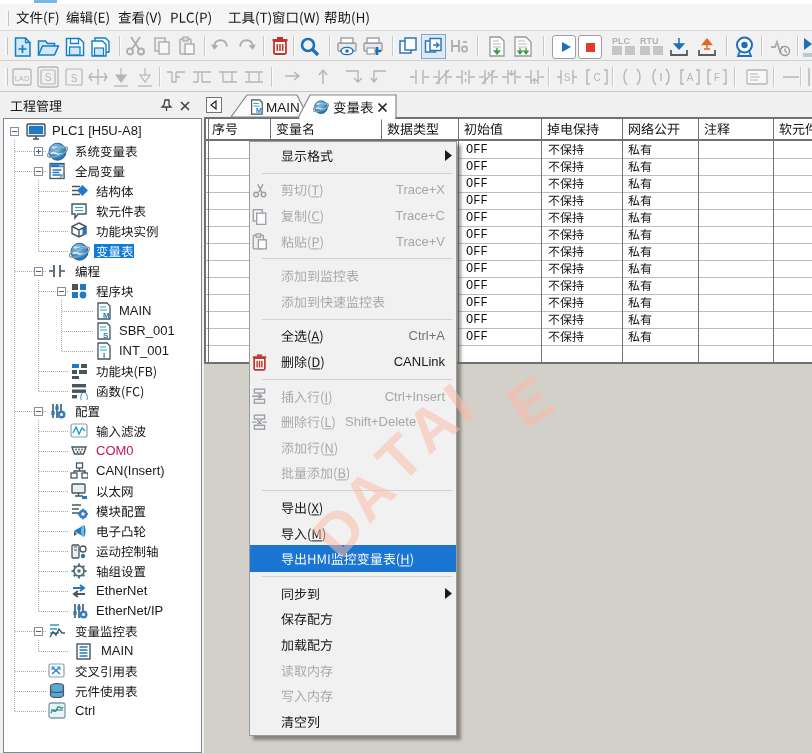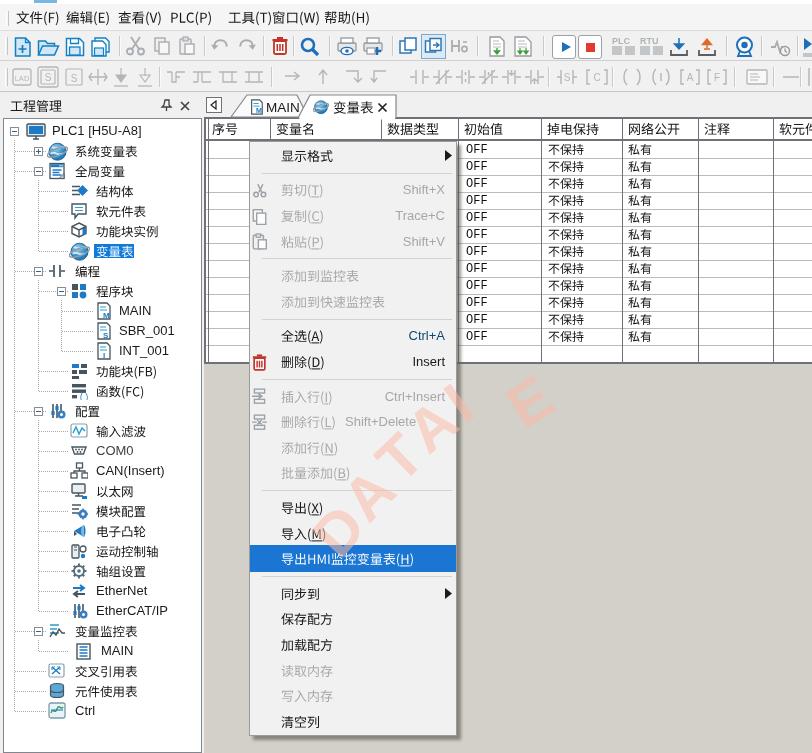--- a/index.html
+++ b/index.html
@@ -472,21 +472,21 @@
     <path transform="translate(0,13.25) scale(0.012500,-0.012500)" fill="#1a1a1a" d="M734 447V85H793V447ZM861 484V5C861 -6 857 -9 846 -10C833 -10 793 -10 747 -9C757 -27 765 -54 767 -71C826 -71 866 -70 890 -60C915 -49 922 -31 922 5V484ZM71 330C79 338 108 344 140 344H219V206C152 190 90 176 42 167L59 96L219 137V-79H285V154L368 176L362 239L285 221V344H365V413H285V565H219V413H132C158 483 183 566 203 652H367V720H217C225 756 231 792 236 827L166 839C162 800 157 759 150 720H47V652H137C119 569 100 501 91 475C77 430 65 398 48 393C56 376 67 344 71 330ZM659 843C593 738 469 639 348 583C366 568 386 545 397 527C424 541 451 557 477 574V532H847V581C872 566 899 551 926 537C935 557 956 581 974 596C869 641 774 698 698 783L720 816ZM506 594C562 635 615 683 659 734C710 678 765 633 826 594ZM614 406V327H477V406ZM415 466V-76H477V130H614V-1C614 -10 612 -12 604 -13C594 -13 568 -13 537 -12C546 -30 554 -57 556 -74C599 -74 630 -74 651 -63C672 -52 677 -33 677 -1V466ZM477 269H614V187H477Z M1295 755C1361 709 1412 653 1456 591C1391 306 1266 103 1041 -13C1061 -27 1096 -58 1110 -73C1313 45 1441 229 1517 491C1627 289 1698 58 1927 -70C1931 -46 1951 -6 1964 15C1631 214 1661 590 1341 819Z M2528 198V18C2528 -46 2548 -62 2627 -62C2643 -62 2752 -62 2768 -62C2833 -62 2851 -35 2857 74C2840 79 2815 87 2803 97C2799 4 2794 -8 2762 -8C2738 -8 2649 -8 2633 -8C2596 -8 2590 -4 2590 19V198ZM2448 197C2433 130 2406 41 2369 -12L2421 -35C2457 20 2483 111 2499 180ZM2616 240C2655 193 2699 128 2717 85L2765 114C2747 156 2703 220 2662 266ZM2803 197C2852 130 2899 37 2916 -21L2968 4C2950 63 2900 152 2852 219ZM2088 767C2144 733 2212 681 2246 645L2292 697C2258 731 2189 780 2133 813ZM2042 500C2099 469 2170 422 2205 390L2249 443C2213 475 2140 519 2085 548ZM2063 -10 2127 -51C2173 39 2227 158 2268 259L2211 300C2167 192 2105 65 2063 -10ZM2326 651V440C2326 300 2316 103 2228 -38C2242 -46 2272 -71 2282 -85C2378 67 2395 290 2395 439V592H2874C2862 557 2849 522 2835 498L2890 483C2913 522 2937 586 2958 642L2912 654L2901 651H2639V714H2915V772H2639V840H2567V651ZM2540 578V490L2432 481L2437 424L2540 433V394C2540 326 2563 309 2652 309C2671 309 2797 309 2816 309C2884 309 2904 331 2911 420C2893 424 2866 433 2852 443C2848 376 2842 367 2809 367C2782 367 2678 367 2657 367C2614 367 2607 372 2607 395V439L2795 456L2790 510L2607 495V578Z M3092 777C3151 745 3227 696 3265 662L3309 722C3271 755 3194 801 3135 830ZM3038 506C3099 477 3177 431 3215 398L3258 460C3219 491 3140 535 3080 562ZM3062 -21 3128 -67C3180 26 3240 151 3285 256L3226 301C3177 188 3110 56 3062 -21ZM3597 625V448H3426V625ZM3354 695V442C3354 297 3343 98 3234 -42C3252 -49 3283 -67 3296 -79C3395 49 3420 233 3425 381H3451C3489 277 3542 187 3611 112C3541 53 3458 10 3368 -20C3384 -33 3407 -64 3417 -82C3507 -50 3590 -3 3663 60C3734 -2 3819 -50 3918 -80C3929 -60 3950 -31 3967 -16C3870 10 3786 54 3715 112C3791 194 3851 299 3886 430L3839 451L3825 448H3670V625H3859C3843 579 3824 533 3807 501L3872 480C3900 531 3932 612 3957 684L3903 698L3890 695H3670V841H3597V695ZM3522 381H3793C3763 294 3718 221 3662 161C3602 223 3555 298 3522 381Z"></path>
   </svg>
 <svg class="ab" style="left:70px;top:442px;" width="18" height="18" viewBox="0 0 18 18">
     <path d="M2 5h14l-2.5 7h-9z" fill="#fff" stroke="#47555f" stroke-width="1.4"></path>
     <circle cx="6" cy="7.5" r="0.9" fill="#47555f"></circle>
     <circle cx="9" cy="7.5" r="0.9" fill="#47555f"></circle>
     <circle cx="12" cy="7.5" r="0.9" fill="#47555f"></circle>
     <circle cx="7.5" cy="10" r="0.9" fill="#47555f"></circle>
     <circle cx="10.5" cy="10" r="0.9" fill="#47555f"></circle>
   </svg>
-<div class="ab" style="left:96px;top:443px;font:13px 'Liberation Sans';color:#404040">COM0</div>
+<div class="ab" style="left:96px;top:443px;font:13px 'Liberation Sans';color:#be185d">COM0</div>
 <svg class="ab" style="left:70px;top:462px;" width="18" height="18" viewBox="0 0 18 18">
     <rect x="6.5" y="1" width="6" height="5" fill="#fff" stroke="#47555f" stroke-width="1.3"></rect>
     <rect x="1" y="11" width="6" height="5" fill="#fff" stroke="#47555f" stroke-width="1.3"></rect>
     <rect x="12" y="11" width="6" height="5" fill="#fff" stroke="#47555f" stroke-width="1.3"></rect>
     <path d="M9.5 6v3M4 11V9h11v2" stroke="#47555f" stroke-width="1.3" fill="none"></path>
   </svg>
 <div class="ab" style="left:96px;top:463px;font:13px 'Liberation Sans';color:#1a1a1a">CAN(Insert)</div>
 <svg class="ab" style="left:70px;top:482px;" width="18" height="18" viewBox="0 0 18 18">
     <rect x="2" y="2" width="13" height="9" rx="1" fill="#e8f0f6" stroke="#47555f" stroke-width="1.4"></rect>
     <path d="M5 14h8M8.5 11v3" stroke="#47555f" stroke-width="1.4"></path>
@@ -536,21 +536,21 @@
     <path d="M15 12H5M8 9l-4 3 4 3" fill="none" stroke="#47555f" stroke-width="2"></path>
   </svg>
 <div class="ab" style="left:96px;top:583px;font:13px 'Liberation Sans';color:#1a1a1a">EtherNet</div>
 <svg class="ab" style="left:70px;top:602px;" width="18" height="18" viewBox="0 0 18 18">
     <path d="M5 2v14M9 2v14M13 2v14" stroke="#47555f" stroke-width="1.6"></path>
     <rect x="3.4" y="9" width="3.2" height="4" fill="#1f7ac5"></rect>
     <rect x="7.4" y="4" width="3.2" height="4" fill="#1f7ac5"></rect>
     <circle cx="13.5" cy="12.5" r="4" fill="#3a7fc1"></circle>
     <circle cx="13.5" cy="12.5" r="1.5" fill="#fff"></circle>
   </svg>
-<div class="ab" style="left:96px;top:603px;font:13px 'Liberation Sans';color:#1a1a1a">EtherCAT/IP</div>
+<div class="ab" style="left:96px;top:603px;font:13px 'Liberation Sans';color:#1a1a1a">EtherNet/IP</div>
 <div class="ab" style="left:34px;top:627px;width:9px;height:9px;background:#fff;border:1px solid #8c8c8c"></div>
 <div class="ab" style="left:36px;top:631px;width:5px;height:1px;background:#31649c"></div>
 <svg class="ab" style="left:48px;top:622px;" width="18" height="18" viewBox="0 0 18 18">
     <path d="M2 3h9M2 7h7M2 11h9" stroke="#2b9fce" stroke-width="1.5"></path>
     <path d="M2 15l3-5 3 3 3-6 3 4h3" stroke="#47555f" stroke-width="1.4" fill="none"></path>
   </svg>
 <svg style="position:absolute;left:75px;top:622.5px;overflow:visible;" width="64" height="17">
     <path transform="translate(0,13.25) scale(0.012500,-0.012500)" fill="#1a1a1a" d="M223 629C193 558 143 486 88 438C105 429 133 409 147 397C200 450 257 530 290 611ZM691 591C752 534 825 450 861 396L920 435C885 487 812 567 747 623ZM432 831C450 803 470 767 483 738H70V671H347V367H422V671H576V368H651V671H930V738H567C554 769 527 816 504 849ZM133 339V272H213C266 193 338 128 424 75C312 30 183 1 52 -16C65 -32 83 -63 89 -82C233 -59 375 -22 499 34C617 -24 758 -62 913 -82C922 -62 940 -33 956 -16C815 -1 686 29 576 74C680 133 766 210 823 309L775 342L762 339ZM296 272H709C658 206 585 152 500 109C416 153 347 207 296 272Z M1250 665H1747V610H1250ZM1250 763H1747V709H1250ZM1177 808V565H1822V808ZM1052 522V465H1949V522ZM1230 273H1462V215H1230ZM1535 273H1777V215H1535ZM1230 373H1462V317H1230ZM1535 373H1777V317H1535ZM1047 3V-55H1955V3H1535V61H1873V114H1535V169H1851V420H1159V169H1462V114H1131V61H1462V3Z M2634 521C2705 471 2793 400 2834 353L2894 399C2850 445 2762 514 2691 561ZM2317 837V361H2392V837ZM2121 803V393H2194V803ZM2616 838C2580 691 2515 551 2429 463C2447 452 2479 429 2491 418C2541 474 2585 548 2622 631H2944V699H2650C2665 739 2678 781 2689 824ZM2160 301V15H2046V-53H2957V15H2849V301ZM2230 15V236H2364V15ZM2434 15V236H2570V15ZM2639 15V236H2776V15Z M3695 553C3758 496 3843 415 3884 369L3933 418C3889 463 3804 540 3741 594ZM3560 593C3513 527 3440 460 3370 415C3384 402 3408 372 3417 358C3489 410 3572 491 3626 569ZM3164 841V646H3043V575H3164V336C3114 319 3068 305 3032 294L3049 219L3164 261V16C3164 2 3159 -2 3147 -2C3135 -3 3096 -3 3053 -2C3063 -22 3072 -53 3074 -71C3137 -72 3177 -69 3200 -58C3225 -46 3234 -25 3234 16V286L3342 325L3330 394L3234 360V575H3338V646H3234V841ZM3332 20V-47H3964V20H3689V271H3893V338H3413V271H3613V20ZM3588 823C3602 792 3619 752 3631 719H3367V544H3435V653H3882V554H3954V719H3712C3700 754 3678 802 3658 841Z M4252 -79C4275 -64 4312 -51 4591 38C4587 54 4581 83 4579 104L4335 31V251C4395 292 4449 337 4492 385C4570 175 4710 23 4917 -46C4928 -26 4950 3 4967 19C4868 48 4783 97 4714 162C4777 201 4850 253 4908 302L4846 346C4802 303 4732 249 4672 207C4628 259 4592 319 4566 385H4934V450H4536V539H4858V601H4536V686H4902V751H4536V840H4460V751H4105V686H4460V601H4156V539H4460V450H4065V385H4397C4302 300 4160 223 4036 183C4052 168 4074 140 4086 122C4142 142 4201 170 4258 203V55C4258 15 4236 -2 4219 -11C4231 -27 4247 -61 4252 -79Z"></path>
   </svg>
 <svg class="ab" style="left:75px;top:642px;" width="18" height="18" viewBox="0 0 18 18">
@@ -758,64 +758,64 @@
 <div class="ab" style="left:262px;top:172.6px;width:190px;height:1px;background:#d2d2d2"></div>
 <svg class="ab" style="left:251px;top:181.9px;" width="17" height="17" viewBox="0 0 15 15">
     <path d="M6 2l3.5 7M10.5 2L7 9" stroke="#9aa0a6" stroke-width="1.3" fill="none"></path>
     <circle cx="4.5" cy="11" r="2" fill="none" stroke="#9aa0a6" stroke-width="1.3"></circle>
     <circle cx="11" cy="11" r="2" fill="none" stroke="#9aa0a6" stroke-width="1.3"></circle>
   </svg>
 <svg style="position:absolute;left:281px;top:181.4px;overflow:visible;" width="44" height="18">
     <path transform="translate(0,13.94) scale(0.013000,-0.013000)" fill="#a7a7a7" d="M596 617V359H661V617ZM788 643V334C788 323 786 320 774 320C762 319 726 319 684 320C692 305 701 283 705 267C760 267 799 267 823 275C848 284 855 299 855 333V643ZM686 843C671 813 644 770 621 739H322L366 751C354 778 328 816 305 844L236 827C258 801 281 764 293 739H64V680H938V739H699C719 765 741 795 760 826ZM84 228V166H409C373 64 289 8 50 -20C63 -35 80 -65 86 -83C351 -46 447 29 486 166H798C786 59 772 12 754 -4C745 -11 735 -12 713 -12C693 -12 631 -12 570 -6C583 -25 591 -52 593 -71C654 -75 712 -76 742 -74C774 -72 794 -67 814 -49C842 -22 858 43 875 197C876 207 878 228 878 228ZM418 578V520H200V578ZM136 628V272H200V368H418V332C418 323 415 320 406 320C397 319 368 319 335 320C342 306 350 287 354 272C400 272 433 272 455 281C476 289 482 302 482 332V628ZM418 474V414H200V474Z M1420 752V680H1581C1576 391 1559 117 1311 -20C1330 -33 1354 -60 1366 -79C1627 74 1650 368 1656 680H1863C1850 228 1836 60 1803 23C1792 8 1782 5 1764 5C1742 5 1689 6 1630 11C1643 -11 1652 -44 1653 -66C1707 -69 1762 -70 1795 -67C1829 -63 1851 -53 1873 -22C1913 29 1925 199 1939 710C1939 721 1940 752 1940 752ZM1150 67C1171 86 1203 104 1441 211C1436 226 1430 256 1427 277L1231 194V497L1433 541L1421 608L1231 568V801H1159V553L1028 525L1040 456L1159 482V207C1159 167 1133 145 1115 135C1127 119 1145 86 1150 67Z M2239 -196 2295 -171C2209 -29 2168 141 2168 311C2168 480 2209 649 2295 792L2239 818C2147 668 2092 507 2092 311C2092 114 2147 -47 2239 -196Z M2591 0H2684V655H2906V733H2369V655H2591Z M3036 -196C3128 -47 3183 114 3183 311C3183 507 3128 668 3036 818L2979 792C3065 649 3108 480 3108 311C3108 141 3065 -29 2979 -171Z"></path>
     <rect x="30.4" y="15.4" width="7.8" height="1" fill="#a7a7a7"></rect>
   </svg>
-<div class="ab" style="left:345px;top:182.4px;width:100px;text-align:right;font:13px 'Liberation Sans';color:#a7a7a7">Shift+X</div>
+<div class="ab" style="left:345px;top:182.4px;width:100px;text-align:right;font:13px 'Liberation Sans';color:#a7a7a7">Trace+X</div>
 <svg class="ab" style="left:251px;top:207.5px;" width="17" height="17" viewBox="0 0 15 15">
     <rect x="2" y="1.5" width="8" height="10" fill="#f6f6f6" stroke="#9aa0a6" stroke-width="1.2"></rect>
     <rect x="5" y="4.5" width="8" height="10" fill="#fcfcfc" stroke="#9aa0a6" stroke-width="1.2"></rect>
   </svg>
 <svg style="position:absolute;left:281px;top:207.0px;overflow:visible;" width="45" height="18">
     <path transform="translate(0,13.94) scale(0.013000,-0.013000)" fill="#a7a7a7" d="M288 442H753V374H288ZM288 559H753V493H288ZM213 614V319H325C268 243 180 173 93 127C109 115 135 90 147 78C187 102 229 132 269 166C311 123 362 85 422 54C301 18 165 -3 33 -13C45 -30 58 -61 62 -80C214 -65 372 -36 508 15C628 -32 769 -60 920 -72C930 -53 947 -23 963 -6C830 2 705 21 596 52C688 97 766 155 818 228L771 259L759 255H358C375 275 391 296 405 317L399 319H831V614ZM267 840C220 741 134 649 48 590C63 576 86 545 96 530C148 570 201 622 246 680H902V743H292C308 768 323 793 335 819ZM700 197C650 151 583 113 505 83C430 113 367 151 320 197Z M1676 748V194H1747V748ZM1854 830V23C1854 7 1849 2 1834 2C1815 1 1759 1 1700 3C1710 -20 1721 -55 1725 -76C1800 -76 1855 -74 1885 -62C1916 -48 1928 -26 1928 24V830ZM1142 816C1121 719 1087 619 1041 552C1060 545 1093 532 1108 524C1125 553 1142 588 1158 627H1289V522H1045V453H1289V351H1091V2H1159V283H1289V-79H1361V283H1500V78C1500 67 1497 64 1486 64C1475 63 1442 63 1400 65C1409 46 1418 19 1421 -1C1476 -1 1515 0 1538 11C1563 23 1569 42 1569 76V351H1361V453H1604V522H1361V627H1565V696H1361V836H1289V696H1183C1194 730 1204 766 1212 802Z M2239 -196 2295 -171C2209 -29 2168 141 2168 311C2168 480 2209 649 2295 792L2239 818C2147 668 2092 507 2092 311C2092 114 2147 -47 2239 -196Z M2715 -13C2810 -13 2882 25 2940 92L2889 151C2842 99 2789 68 2719 68C2579 68 2491 184 2491 369C2491 552 2584 665 2722 665C2785 665 2833 637 2872 596L2922 656C2880 703 2810 746 2721 746C2535 746 2396 603 2396 366C2396 128 2532 -13 2715 -13Z M3075 -196C3167 -47 3222 114 3222 311C3222 507 3167 668 3075 818L3018 792C3104 649 3147 480 3147 311C3147 141 3104 -29 3018 -171Z"></path>
     <rect x="30.4" y="15.4" width="8.3" height="1" fill="#a7a7a7"></rect>
   </svg>
 <div class="ab" style="left:345px;top:208.0px;width:100px;text-align:right;font:13px 'Liberation Sans';color:#a7a7a7">Trace+C</div>
 <svg class="ab" style="left:251px;top:233.1px;" width="17" height="17" viewBox="0 0 15 15">
     <rect x="2" y="2" width="9" height="12" rx="1" fill="#f0f0f0" stroke="#9aa0a6" stroke-width="1.2"></rect>
     <rect x="4.5" y="0.8" width="4" height="3" fill="#ddd" stroke="#9aa0a6" stroke-width="1"></rect>
     <rect x="6.5" y="6" width="7" height="8" fill="#fcfcfc" stroke="#9aa0a6" stroke-width="1.2"></rect>
   </svg>
 <svg style="position:absolute;left:281px;top:232.6px;overflow:visible;" width="45" height="18">
     <path transform="translate(0,13.94) scale(0.013000,-0.013000)" fill="#a7a7a7" d="M55 754C83 687 108 599 114 541L175 557C167 616 142 702 112 770ZM397 779C382 712 352 613 326 554L379 538C407 594 441 686 469 761ZM461 360V-80H534V-33H854V-76H929V360H706V566H960V639H706V840H629V360ZM534 38V289H854V38ZM46 496V425H209C168 314 95 188 27 118C40 99 59 68 67 46C122 108 179 209 223 312V-79H295V297C335 249 387 183 406 151L450 211C428 238 329 340 295 370V425H459V496H295V840H223V496Z M1223 652V373C1223 246 1211 68 1037 -32C1052 -44 1073 -67 1082 -81C1268 35 1289 226 1289 373V652ZM1268 127C1308 71 1355 -6 1375 -53L1433 -14C1410 31 1361 105 1322 160ZM1086 785V177H1148V717H1364V179H1430V785ZM1484 360V-80H1551V-32H1859V-76H1928V360H1715V569H1960V640H1715V840H1645V360ZM1551 38V290H1859V38Z M2239 -196 2295 -171C2209 -29 2168 141 2168 311C2168 480 2209 649 2295 792L2239 818C2147 668 2092 507 2092 311C2092 114 2147 -47 2239 -196Z M2439 0H2531V292H2652C2813 292 2922 363 2922 518C2922 678 2812 733 2648 733H2439ZM2531 367V658H2636C2765 658 2830 625 2830 518C2830 413 2769 367 2640 367Z M3070 -196C3162 -47 3217 114 3217 311C3217 507 3162 668 3070 818L3013 792C3099 649 3142 480 3142 311C3142 141 3099 -29 3013 -171Z"></path>
     <rect x="30.4" y="15.4" width="8.2" height="1" fill="#a7a7a7"></rect>
   </svg>
-<div class="ab" style="left:345px;top:233.6px;width:100px;text-align:right;font:13px 'Liberation Sans';color:#a7a7a7">Shift+V</div>
+<div class="ab" style="left:345px;top:233.6px;width:100px;text-align:right;font:13px 'Liberation Sans';color:#a7a7a7">Trace+V</div>
 <div class="ab" style="left:262px;top:258.4px;width:190px;height:1px;background:#d2d2d2"></div>
 <svg style="position:absolute;left:281px;top:267.2px;overflow:visible;" width="79" height="18">
     <path transform="translate(0,13.94) scale(0.013000,-0.013000)" fill="#a7a7a7" d="M407 289C384 213 342 126 280 75L335 34C400 92 441 186 466 266ZM643 254C672 187 701 99 709 40L770 63C760 120 732 207 699 273ZM766 281C823 205 883 100 907 31L970 63C944 132 884 233 825 309ZM533 397V3C533 -9 529 -13 515 -13C502 -13 459 -14 409 -12C418 -33 427 -60 430 -80C497 -80 541 -79 568 -68C595 -57 603 -37 603 2V397ZM85 777C143 748 213 701 246 667L291 728C256 761 186 804 129 831ZM38 506C98 480 170 437 205 405L248 466C212 498 140 537 79 561ZM60 -25 127 -67C171 22 221 139 259 239L199 281C157 173 100 49 60 -25ZM327 783V713H548C537 667 522 622 503 579H281V508H466C416 427 347 357 254 311C268 297 290 270 300 254C414 313 494 403 550 508H676C732 408 826 316 922 270C933 288 956 314 971 328C888 363 807 431 754 508H954V579H584C601 622 615 667 627 713H920V783Z M1572 716V-65H1644V9H1838V-57H1913V716ZM1644 81V643H1838V81ZM1195 827 1194 650H1053V577H1192C1185 325 1154 103 1028 -29C1047 -41 1074 -64 1086 -81C1221 66 1256 306 1265 577H1417C1409 192 1400 55 1379 26C1370 13 1360 9 1345 10C1327 10 1284 10 1237 14C1250 -7 1257 -39 1259 -61C1304 -64 1350 -65 1378 -61C1407 -57 1426 -48 1444 -22C1475 21 1482 167 1490 612C1490 623 1490 650 1490 650H1267L1269 827Z M2641 754V148H2711V754ZM2839 824V37C2839 20 2834 15 2817 15C2800 14 2745 14 2686 16C2698 -4 2710 -38 2714 -59C2787 -59 2840 -57 2871 -44C2901 -32 2912 -10 2912 37V824ZM2062 42 2079 -30C2211 -4 2401 32 2579 67L2575 133L2365 94V251H2565V318H2365V425H2294V318H2097V251H2294V82ZM2119 439C2143 450 2180 454 2493 484C2507 461 2519 440 2528 422L2585 460C2556 517 2490 608 2434 675L2379 643C2404 613 2430 577 2454 543L2198 521C2239 575 2280 642 2314 708H2585V774H2071V708H2230C2198 637 2157 573 2142 554C2125 530 2110 513 2094 510C2103 490 2114 455 2119 439Z M3634 521C3705 471 3793 400 3834 353L3894 399C3850 445 3762 514 3691 561ZM3317 837V361H3392V837ZM3121 803V393H3194V803ZM3616 838C3580 691 3515 551 3429 463C3447 452 3479 429 3491 418C3541 474 3585 548 3622 631H3944V699H3650C3665 739 3678 781 3689 824ZM3160 301V15H3046V-53H3957V15H3849V301ZM3230 15V236H3364V15ZM3434 15V236H3570V15ZM3639 15V236H3776V15Z M4695 553C4758 496 4843 415 4884 369L4933 418C4889 463 4804 540 4741 594ZM4560 593C4513 527 4440 460 4370 415C4384 402 4408 372 4417 358C4489 410 4572 491 4626 569ZM4164 841V646H4043V575H4164V336C4114 319 4068 305 4032 294L4049 219L4164 261V16C4164 2 4159 -2 4147 -2C4135 -3 4096 -3 4053 -2C4063 -22 4072 -53 4074 -71C4137 -72 4177 -69 4200 -58C4225 -46 4234 -25 4234 16V286L4342 325L4330 394L4234 360V575H4338V646H4234V841ZM4332 20V-47H4964V20H4689V271H4893V338H4413V271H4613V20ZM4588 823C4602 792 4619 752 4631 719H4367V544H4435V653H4882V554H4954V719H4712C4700 754 4678 802 4658 841Z M5252 -79C5275 -64 5312 -51 5591 38C5587 54 5581 83 5579 104L5335 31V251C5395 292 5449 337 5492 385C5570 175 5710 23 5917 -46C5928 -26 5950 3 5967 19C5868 48 5783 97 5714 162C5777 201 5850 253 5908 302L5846 346C5802 303 5732 249 5672 207C5628 259 5592 319 5566 385H5934V450H5536V539H5858V601H5536V686H5902V751H5536V840H5460V751H5105V686H5460V601H5156V539H5460V450H5065V385H5397C5302 300 5160 223 5036 183C5052 168 5074 140 5086 122C5142 142 5201 170 5258 203V55C5258 15 5236 -2 5219 -11C5231 -27 5247 -61 5252 -79Z"></path>
   </svg>
 <svg style="position:absolute;left:281px;top:292.8px;overflow:visible;" width="105" height="18">
     <path transform="translate(0,13.94) scale(0.013000,-0.013000)" fill="#a7a7a7" d="M407 289C384 213 342 126 280 75L335 34C400 92 441 186 466 266ZM643 254C672 187 701 99 709 40L770 63C760 120 732 207 699 273ZM766 281C823 205 883 100 907 31L970 63C944 132 884 233 825 309ZM533 397V3C533 -9 529 -13 515 -13C502 -13 459 -14 409 -12C418 -33 427 -60 430 -80C497 -80 541 -79 568 -68C595 -57 603 -37 603 2V397ZM85 777C143 748 213 701 246 667L291 728C256 761 186 804 129 831ZM38 506C98 480 170 437 205 405L248 466C212 498 140 537 79 561ZM60 -25 127 -67C171 22 221 139 259 239L199 281C157 173 100 49 60 -25ZM327 783V713H548C537 667 522 622 503 579H281V508H466C416 427 347 357 254 311C268 297 290 270 300 254C414 313 494 403 550 508H676C732 408 826 316 922 270C933 288 956 314 971 328C888 363 807 431 754 508H954V579H584C601 622 615 667 627 713H920V783Z M1572 716V-65H1644V9H1838V-57H1913V716ZM1644 81V643H1838V81ZM1195 827 1194 650H1053V577H1192C1185 325 1154 103 1028 -29C1047 -41 1074 -64 1086 -81C1221 66 1256 306 1265 577H1417C1409 192 1400 55 1379 26C1370 13 1360 9 1345 10C1327 10 1284 10 1237 14C1250 -7 1257 -39 1259 -61C1304 -64 1350 -65 1378 -61C1407 -57 1426 -48 1444 -22C1475 21 1482 167 1490 612C1490 623 1490 650 1490 650H1267L1269 827Z M2641 754V148H2711V754ZM2839 824V37C2839 20 2834 15 2817 15C2800 14 2745 14 2686 16C2698 -4 2710 -38 2714 -59C2787 -59 2840 -57 2871 -44C2901 -32 2912 -10 2912 37V824ZM2062 42 2079 -30C2211 -4 2401 32 2579 67L2575 133L2365 94V251H2565V318H2365V425H2294V318H2097V251H2294V82ZM2119 439C2143 450 2180 454 2493 484C2507 461 2519 440 2528 422L2585 460C2556 517 2490 608 2434 675L2379 643C2404 613 2430 577 2454 543L2198 521C2239 575 2280 642 2314 708H2585V774H2071V708H2230C2198 637 2157 573 2142 554C2125 530 2110 513 2094 510C2103 490 2114 455 2119 439Z M3170 840V-79H3245V840ZM3080 647C3073 566 3055 456 3028 390L3087 369C3114 442 3132 558 3137 639ZM3247 656C3277 596 3309 517 3321 469L3377 497C3365 544 3331 621 3300 679ZM3805 381H3650C3654 424 3655 466 3655 507V610H3805ZM3580 840V681H3384V610H3580V507C3580 467 3579 424 3575 381H3330V308H3565C3539 185 3473 62 3297 -26C3314 -40 3340 -68 3350 -84C3518 9 3594 133 3628 260C3686 103 3779 -21 3920 -83C3931 -61 3956 -29 3974 -13C3834 38 3738 160 3684 308H3965V381H3879V681H3655V840Z M4068 760C4124 708 4192 634 4223 587L4283 632C4250 679 4181 750 4125 799ZM4266 483H4048V413H4194V100C4148 84 4095 42 4042 -9L4089 -72C4142 -10 4194 43 4231 43C4254 43 4285 14 4327 -11C4397 -50 4482 -61 4600 -61C4695 -61 4869 -55 4941 -50C4942 -29 4954 5 4962 24C4865 14 4717 7 4602 7C4494 7 4408 13 4344 50C4309 69 4286 87 4266 97ZM4428 528H4587V400H4428ZM4660 528H4827V400H4660ZM4587 839V736H4318V671H4587V588H4358V340H4554C4496 255 4398 174 4306 135C4322 121 4344 96 4355 78C4437 121 4525 198 4587 283V49H4660V281C4744 220 4833 147 4880 95L4928 145C4875 201 4773 279 4684 340H4899V588H4660V671H4945V736H4660V839Z M5634 521C5705 471 5793 400 5834 353L5894 399C5850 445 5762 514 5691 561ZM5317 837V361H5392V837ZM5121 803V393H5194V803ZM5616 838C5580 691 5515 551 5429 463C5447 452 5479 429 5491 418C5541 474 5585 548 5622 631H5944V699H5650C5665 739 5678 781 5689 824ZM5160 301V15H5046V-53H5957V15H5849V301ZM5230 15V236H5364V15ZM5434 15V236H5570V15ZM5639 15V236H5776V15Z M6695 553C6758 496 6843 415 6884 369L6933 418C6889 463 6804 540 6741 594ZM6560 593C6513 527 6440 460 6370 415C6384 402 6408 372 6417 358C6489 410 6572 491 6626 569ZM6164 841V646H6043V575H6164V336C6114 319 6068 305 6032 294L6049 219L6164 261V16C6164 2 6159 -2 6147 -2C6135 -3 6096 -3 6053 -2C6063 -22 6072 -53 6074 -71C6137 -72 6177 -69 6200 -58C6225 -46 6234 -25 6234 16V286L6342 325L6330 394L6234 360V575H6338V646H6234V841ZM6332 20V-47H6964V20H6689V271H6893V338H6413V271H6613V20ZM6588 823C6602 792 6619 752 6631 719H6367V544H6435V653H6882V554H6954V719H6712C6700 754 6678 802 6658 841Z M7252 -79C7275 -64 7312 -51 7591 38C7587 54 7581 83 7579 104L7335 31V251C7395 292 7449 337 7492 385C7570 175 7710 23 7917 -46C7928 -26 7950 3 7967 19C7868 48 7783 97 7714 162C7777 201 7850 253 7908 302L7846 346C7802 303 7732 249 7672 207C7628 259 7592 319 7566 385H7934V450H7536V539H7858V601H7536V686H7902V751H7536V840H7460V751H7105V686H7460V601H7156V539H7460V450H7065V385H7397C7302 300 7160 223 7036 183C7052 168 7074 140 7086 122C7142 142 7201 170 7258 203V55C7258 15 7236 -2 7219 -11C7231 -27 7247 -61 7252 -79Z"></path>
   </svg>
 <div class="ab" style="left:262px;top:318.6px;width:190px;height:1px;background:#d2d2d2"></div>
 <svg style="position:absolute;left:281px;top:327.4px;overflow:visible;" width="44" height="18">
     <path transform="translate(0,13.94) scale(0.013000,-0.013000)" fill="#1a1a1a" d="M493 851C392 692 209 545 26 462C45 446 67 421 78 401C118 421 158 444 197 469V404H461V248H203V181H461V16H76V-52H929V16H539V181H809V248H539V404H809V470C847 444 885 420 925 397C936 419 958 445 977 460C814 546 666 650 542 794L559 820ZM200 471C313 544 418 637 500 739C595 630 696 546 807 471Z M1061 765C1119 716 1187 646 1216 597L1278 644C1246 692 1177 760 1118 806ZM1446 810C1422 721 1380 633 1326 574C1344 565 1376 545 1390 534C1413 562 1435 597 1455 636H1603V490H1320V423H1501C1484 292 1443 197 1293 144C1309 130 1331 102 1339 83C1507 149 1557 264 1576 423H1679V191C1679 115 1696 93 1771 93C1786 93 1854 93 1869 93C1932 93 1952 125 1959 252C1938 257 1907 268 1893 282C1890 177 1886 163 1861 163C1847 163 1792 163 1782 163C1756 163 1753 166 1753 191V423H1951V490H1678V636H1909V701H1678V836H1603V701H1485C1498 731 1509 763 1518 795ZM1251 456H1056V386H1179V83C1136 63 1090 27 1045 -15L1095 -80C1152 -18 1206 34 1243 34C1265 34 1296 5 1335 -19C1401 -58 1484 -68 1600 -68C1698 -68 1867 -63 1945 -58C1946 -36 1958 1 1966 20C1867 10 1715 3 1601 3C1495 3 1411 9 1349 46C1301 74 1278 98 1251 100Z M2239 -196 2295 -171C2209 -29 2168 141 2168 311C2168 480 2209 649 2295 792L2239 818C2147 668 2092 507 2092 311C2092 114 2147 -47 2239 -196Z M2342 0H2435L2506 224H2774L2844 0H2942L2693 733H2590ZM2529 297 2565 410C2591 493 2615 572 2638 658H2642C2666 573 2689 493 2716 410L2751 297Z M3045 -196C3137 -47 3192 114 3192 311C3192 507 3137 668 3045 818L2988 792C3074 649 3117 480 3117 311C3117 141 3074 -29 2988 -171Z"></path>
     <rect x="30.4" y="15.4" width="7.9" height="1" fill="#1a1a1a"></rect>
   </svg>
-<div class="ab" style="left:345px;top:328.4px;width:100px;text-align:right;font:13px 'Liberation Sans';color:#0c4a6e">Ctrl+A</div>
+<div class="ab" style="left:345px;top:328.4px;width:100px;text-align:right;font:13px 'Liberation Sans';color:#737373">Ctrl+A</div>
 <svg class="ab" style="left:251px;top:353.50000000000006px;" width="17" height="17" viewBox="0 0 15 15">
     <rect x="2.8" y="3.6" width="9.4" height="10.4" rx="1.2" fill="#fff" stroke="#c0362c" stroke-width="1.5"></rect>
     <rect x="1.6" y="2" width="11.8" height="1.9" fill="#c0362c"></rect>
     <rect x="5.2" y="0.4" width="4.6" height="1.9" fill="#c0362c"></rect>
     <path d="M5.4 6v6M7.5 6v6M9.6 6v6" stroke="#c0362c" stroke-width="1.3"></path>
   </svg>
 <svg style="position:absolute;left:281px;top:353.0px;overflow:visible;" width="45" height="18">
     <path transform="translate(0,13.94) scale(0.013000,-0.013000)" fill="#1a1a1a" d="M709 729V164H770V729ZM854 823V5C854 -10 849 -14 836 -14C823 -14 781 -15 733 -13C743 -32 753 -62 755 -80C819 -80 860 -78 885 -67C910 -56 920 -36 920 5V823ZM44 450V381H108V331C108 207 103 59 39 -43C55 -50 82 -69 94 -81C162 27 171 199 171 332V381H264V12C264 1 260 -3 250 -3C239 -3 207 -4 171 -3C180 -20 188 -51 190 -69C243 -69 277 -67 298 -55C320 -44 327 -23 327 11V381H397V374C397 242 393 71 337 -46C352 -53 380 -69 392 -79C452 44 460 235 460 375V381H553V12C553 0 549 -3 539 -4C528 -4 496 -4 460 -3C469 -21 477 -51 479 -69C533 -69 566 -67 587 -56C609 -44 616 -24 616 11V381H668V450H616V808H397V450H327V808H108V450ZM171 741H264V450H171ZM460 741H553V450H460Z M1474 221C1440 149 1389 74 1336 22C1353 12 1382 -8 1394 -19C1445 36 1502 122 1541 202ZM1764 200C1817 136 1879 47 1907 -10L1967 25C1938 81 1877 166 1820 229ZM1078 800V-77H1145V732H1274C1250 665 1219 576 1189 505C1266 426 1285 358 1285 303C1285 271 1279 244 1262 233C1254 226 1243 224 1229 223C1213 222 1191 222 1167 225C1178 205 1184 177 1185 158C1209 157 1236 157 1257 159C1278 162 1297 168 1311 179C1340 199 1352 241 1352 296C1351 358 1333 430 1256 513C1292 592 1331 691 1362 774L1314 803L1303 800ZM1371 345V276H1634V7C1634 -6 1630 -11 1614 -11C1600 -12 1551 -12 1495 -10C1507 -30 1517 -59 1521 -79C1593 -79 1639 -78 1668 -66C1697 -55 1706 -34 1706 7V276H1954V345H1706V467H1860V533H1465V467H1634V345ZM1661 847C1595 727 1470 611 1344 546C1362 532 1383 509 1394 492C1493 549 1590 634 1664 730C1749 624 1835 557 1924 501C1935 522 1957 546 1975 561C1882 611 1789 678 1702 784L1725 822Z M2239 -196 2295 -171C2209 -29 2168 141 2168 311C2168 480 2209 649 2295 792L2239 818C2147 668 2092 507 2092 311C2092 114 2147 -47 2239 -196Z M2439 0H2626C2847 0 2967 137 2967 369C2967 603 2847 733 2622 733H2439ZM2531 76V658H2614C2787 658 2872 555 2872 369C2872 184 2787 76 2614 76Z M3125 -196C3217 -47 3272 114 3272 311C3272 507 3217 668 3125 818L3068 792C3154 649 3197 480 3197 311C3197 141 3154 -29 3068 -171Z"></path>
     <rect x="30.4" y="15.4" width="8.9" height="1" fill="#1a1a1a"></rect>
   </svg>
-<div class="ab" style="left:345px;top:354.0px;width:100px;text-align:right;font:13px 'Liberation Sans';color:#1a1a1a">Insert</div>
+<div class="ab" style="left:345px;top:354.0px;width:100px;text-align:right;font:13px 'Liberation Sans';color:#1a1a1a">CANLink</div>
 <div class="ab" style="left:262px;top:378.8px;width:190px;height:1px;background:#d2d2d2"></div>
 <svg class="ab" style="left:251px;top:388.1000000000001px;" width="17" height="17" viewBox="0 0 15 15">
     <rect x="3" y="1" width="9" height="3.4" fill="none" stroke="#9aa0a6" stroke-width="1.2"></rect>
     <rect x="3" y="10" width="9" height="3.4" fill="none" stroke="#9aa0a6" stroke-width="1.2"></rect>
     <path d="M1 7.2h8M6.5 5l3 2.2-3 2.2" fill="none" stroke="#9aa0a6" stroke-width="1.3"></path>
   </svg>
 <svg style="position:absolute;left:281px;top:387.6px;overflow:visible;" width="53" height="18">
     <path transform="translate(0,13.94) scale(0.013000,-0.013000)" fill="#a7a7a7" d="M732 243V179H847V38H693V536H950V604H693V731C770 742 843 755 899 773L860 833C753 799 558 778 401 769C409 753 418 726 421 709C485 711 555 716 624 723V604H367V536H624V38H461V178H581V242H461V365C503 376 547 390 584 405L547 467C508 446 446 424 395 409V-79H461V-30H847V-81H916V433H731V368H847V243ZM160 840V638H54V568H160V341L37 308L55 235L160 267V8C160 -4 157 -7 146 -7C136 -7 106 -8 72 -7C82 -27 91 -58 94 -76C146 -76 180 -74 203 -62C225 -51 233 -30 233 8V289L342 323L334 391L233 362V568H329V638H233V840Z M1295 755C1361 709 1412 653 1456 591C1391 306 1266 103 1041 -13C1061 -27 1096 -58 1110 -73C1313 45 1441 229 1517 491C1627 289 1698 58 1927 -70C1931 -46 1951 -6 1964 15C1631 214 1661 590 1341 819Z M2435 780V708H2927V780ZM2267 841C2216 768 2119 679 2035 622C2048 608 2069 579 2079 562C2169 626 2272 724 2339 811ZM2391 504V432H2728V17C2728 1 2721 -4 2702 -5C2684 -6 2616 -6 2545 -3C2556 -25 2567 -56 2570 -77C2668 -77 2725 -77 2759 -66C2792 -53 2804 -30 2804 16V432H2955V504ZM2307 626C2238 512 2128 396 2025 322C2040 307 2067 274 2078 259C2115 289 2154 325 2192 364V-83H2266V446C2308 496 2346 548 2378 600Z M3239 -196 3295 -171C3209 -29 3168 141 3168 311C3168 480 3209 649 3295 792L3239 818C3147 668 3092 507 3092 311C3092 114 3147 -47 3239 -196Z M3439 0H3531V733H3439Z M3730 -196C3822 -47 3877 114 3877 311C3877 507 3822 668 3730 818L3673 792C3759 649 3802 480 3802 311C3802 141 3759 -29 3673 -171Z"></path>
     <rect x="43.4" y="15.4" width="3.8" height="1" fill="#a7a7a7"></rect>
   </svg>

